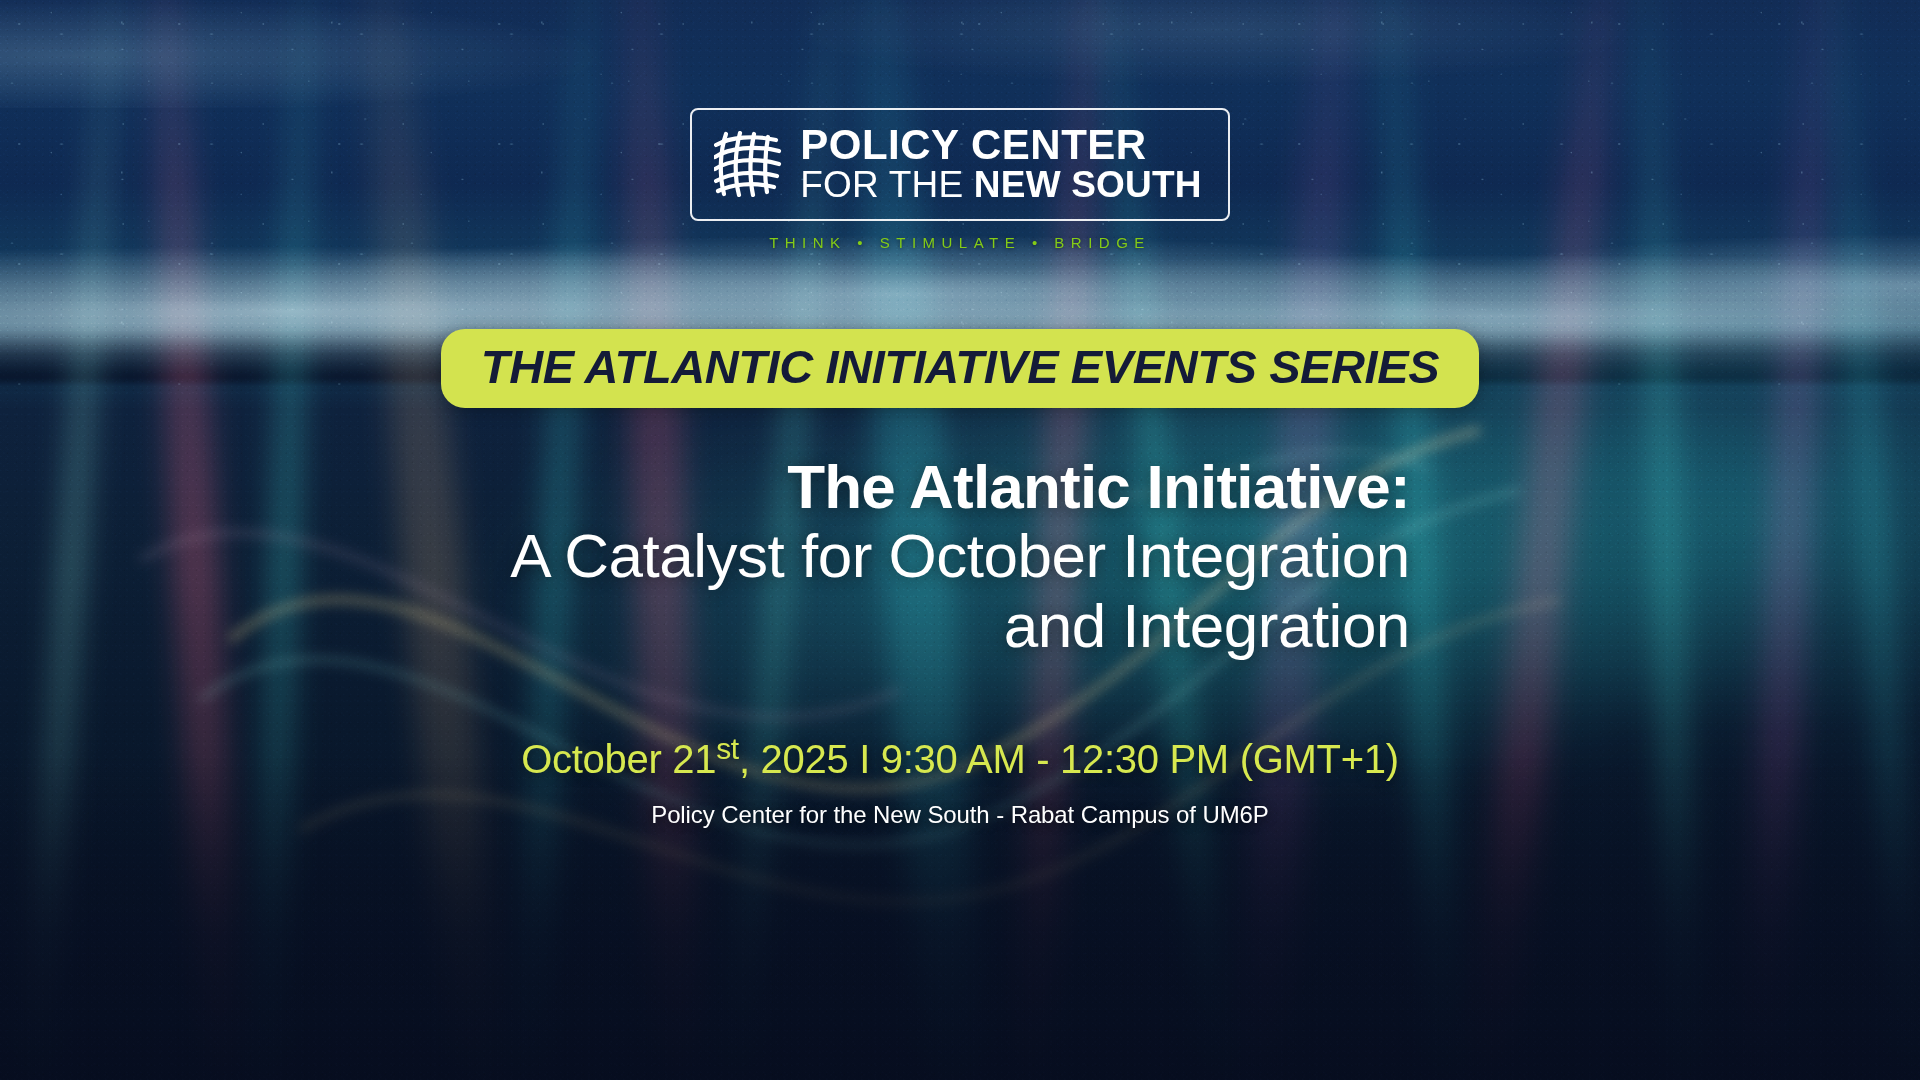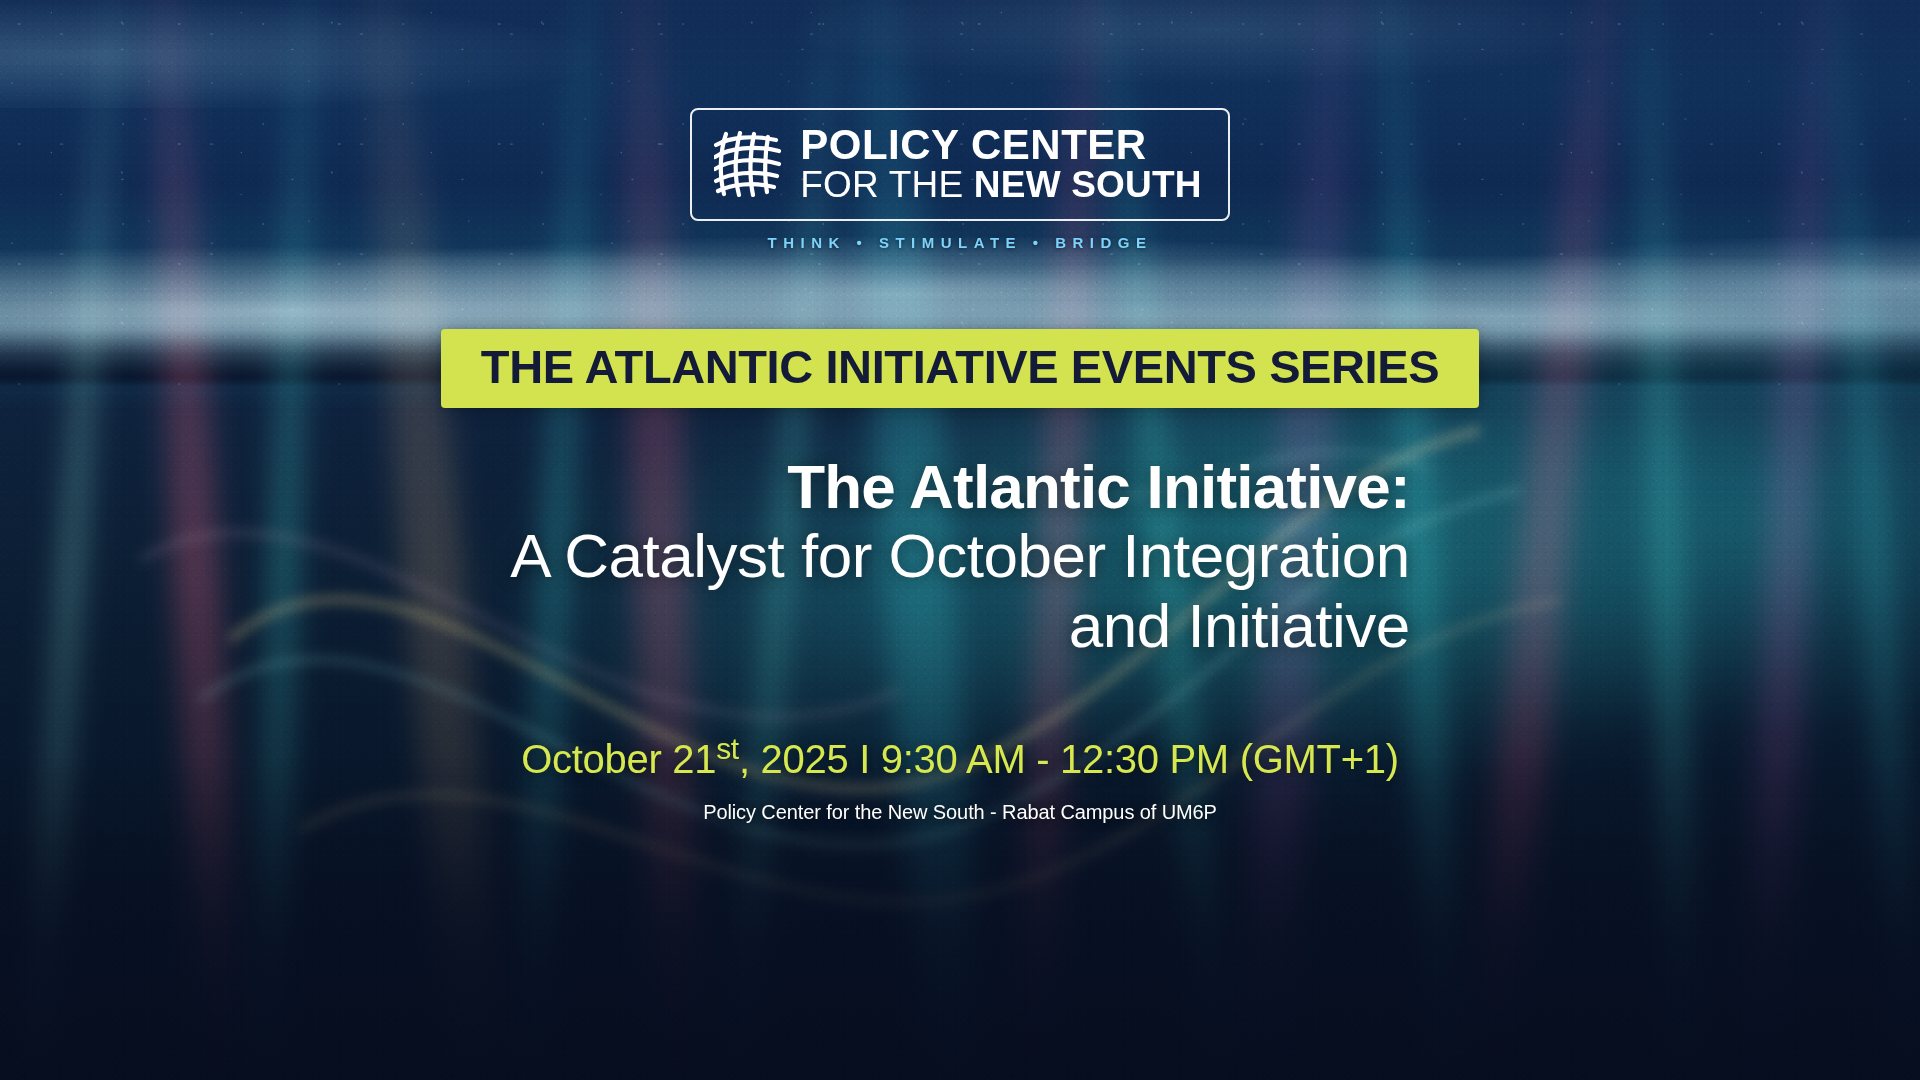--- a/index.html
+++ b/index.html
@@ -148,32 +148,33 @@
     color:#fff; font-weight:700; font-size:42px; letter-spacing:.5px;
     white-space:nowrap;
   }
   .logo-line2{
     color:#fff; font-size:37px; letter-spacing:.2px; white-space:nowrap;
     font-weight:300; margin-top:2px;
   }
   .logo-line2 b{ font-weight:700; }
   .tagline{
     margin-top:13px;
-    color:#7dd3fc; font-size:15px; font-weight:700;
+    color:#84cc16; font-size:15px; font-weight:400;
     letter-spacing:6.5px; white-space:nowrap;
     text-shadow:0 1px 4px rgba(0,0,0,.5);
   }
 
   
   .series-banner{
     margin-top:78px;
     background:#d3e34f;
-    border-radius:4px;
+    border-radius:24px;
     padding:14px 40px 18px;
     box-shadow:0 2px 18px rgba(0,0,0,.28);
+    font-style:italic;
   }
   .series-banner .label{
     color:#141b38;
     font-weight:700;
     font-size:47px;
     letter-spacing:-0.4px;
     white-space:nowrap;
     line-height:1;
   }
 
@@ -193,21 +194,21 @@
   .datetime{
     margin-top:72px;
     color:#d7e84f;
     font-size:40px; font-weight:400; letter-spacing:-0.3px;
     white-space:nowrap;
     text-shadow:0 2px 12px rgba(0,0,0,.5);
   }
   .datetime .ord{ font-size:30px; vertical-align:super; }
   .venue{
     margin-top:18px;
-    color:#ffffff; font-size:20px; font-weight:400; letter-spacing:-0.1px;
+    color:#ffffff; font-size:24px; font-weight:400; letter-spacing:-0.1px;
     white-space:nowrap;
     text-shadow:0 2px 10px rgba(0,0,0,.55);
   }
 </style>
 </head>
 <body>
 
 <div class="stage">
   <div class="bg-base"></div>
   <div class="bg-noise-top"></div>
@@ -280,19 +281,19 @@
     <div class="tagline">THINK  •  STIMULATE  •  BRIDGE</div>
   </div>
 
   <div class="series-banner">
     <div class="label">THE ATLANTIC INITIATIVE EVENTS SERIES</div>
   </div>
 
   <div class="title">
     <div class="title-l1">The Atlantic Initiative:</div>
     <div class="title-l2">A Catalyst for October Integration</div>
-    <div class="title-l3">and Initiative</div>
+    <div class="title-l3">and Integration</div>
   </div>
 
   <div class="datetime"><span>October 21</span><span class="ord">st</span><span>, 2025 I 9:30 AM - 12:30 PM (GMT+1)</span></div>
   <div class="venue">Policy Center for the New South - Rabat Campus of UM6P</div>
 
 </div>
 
 </body></html>

